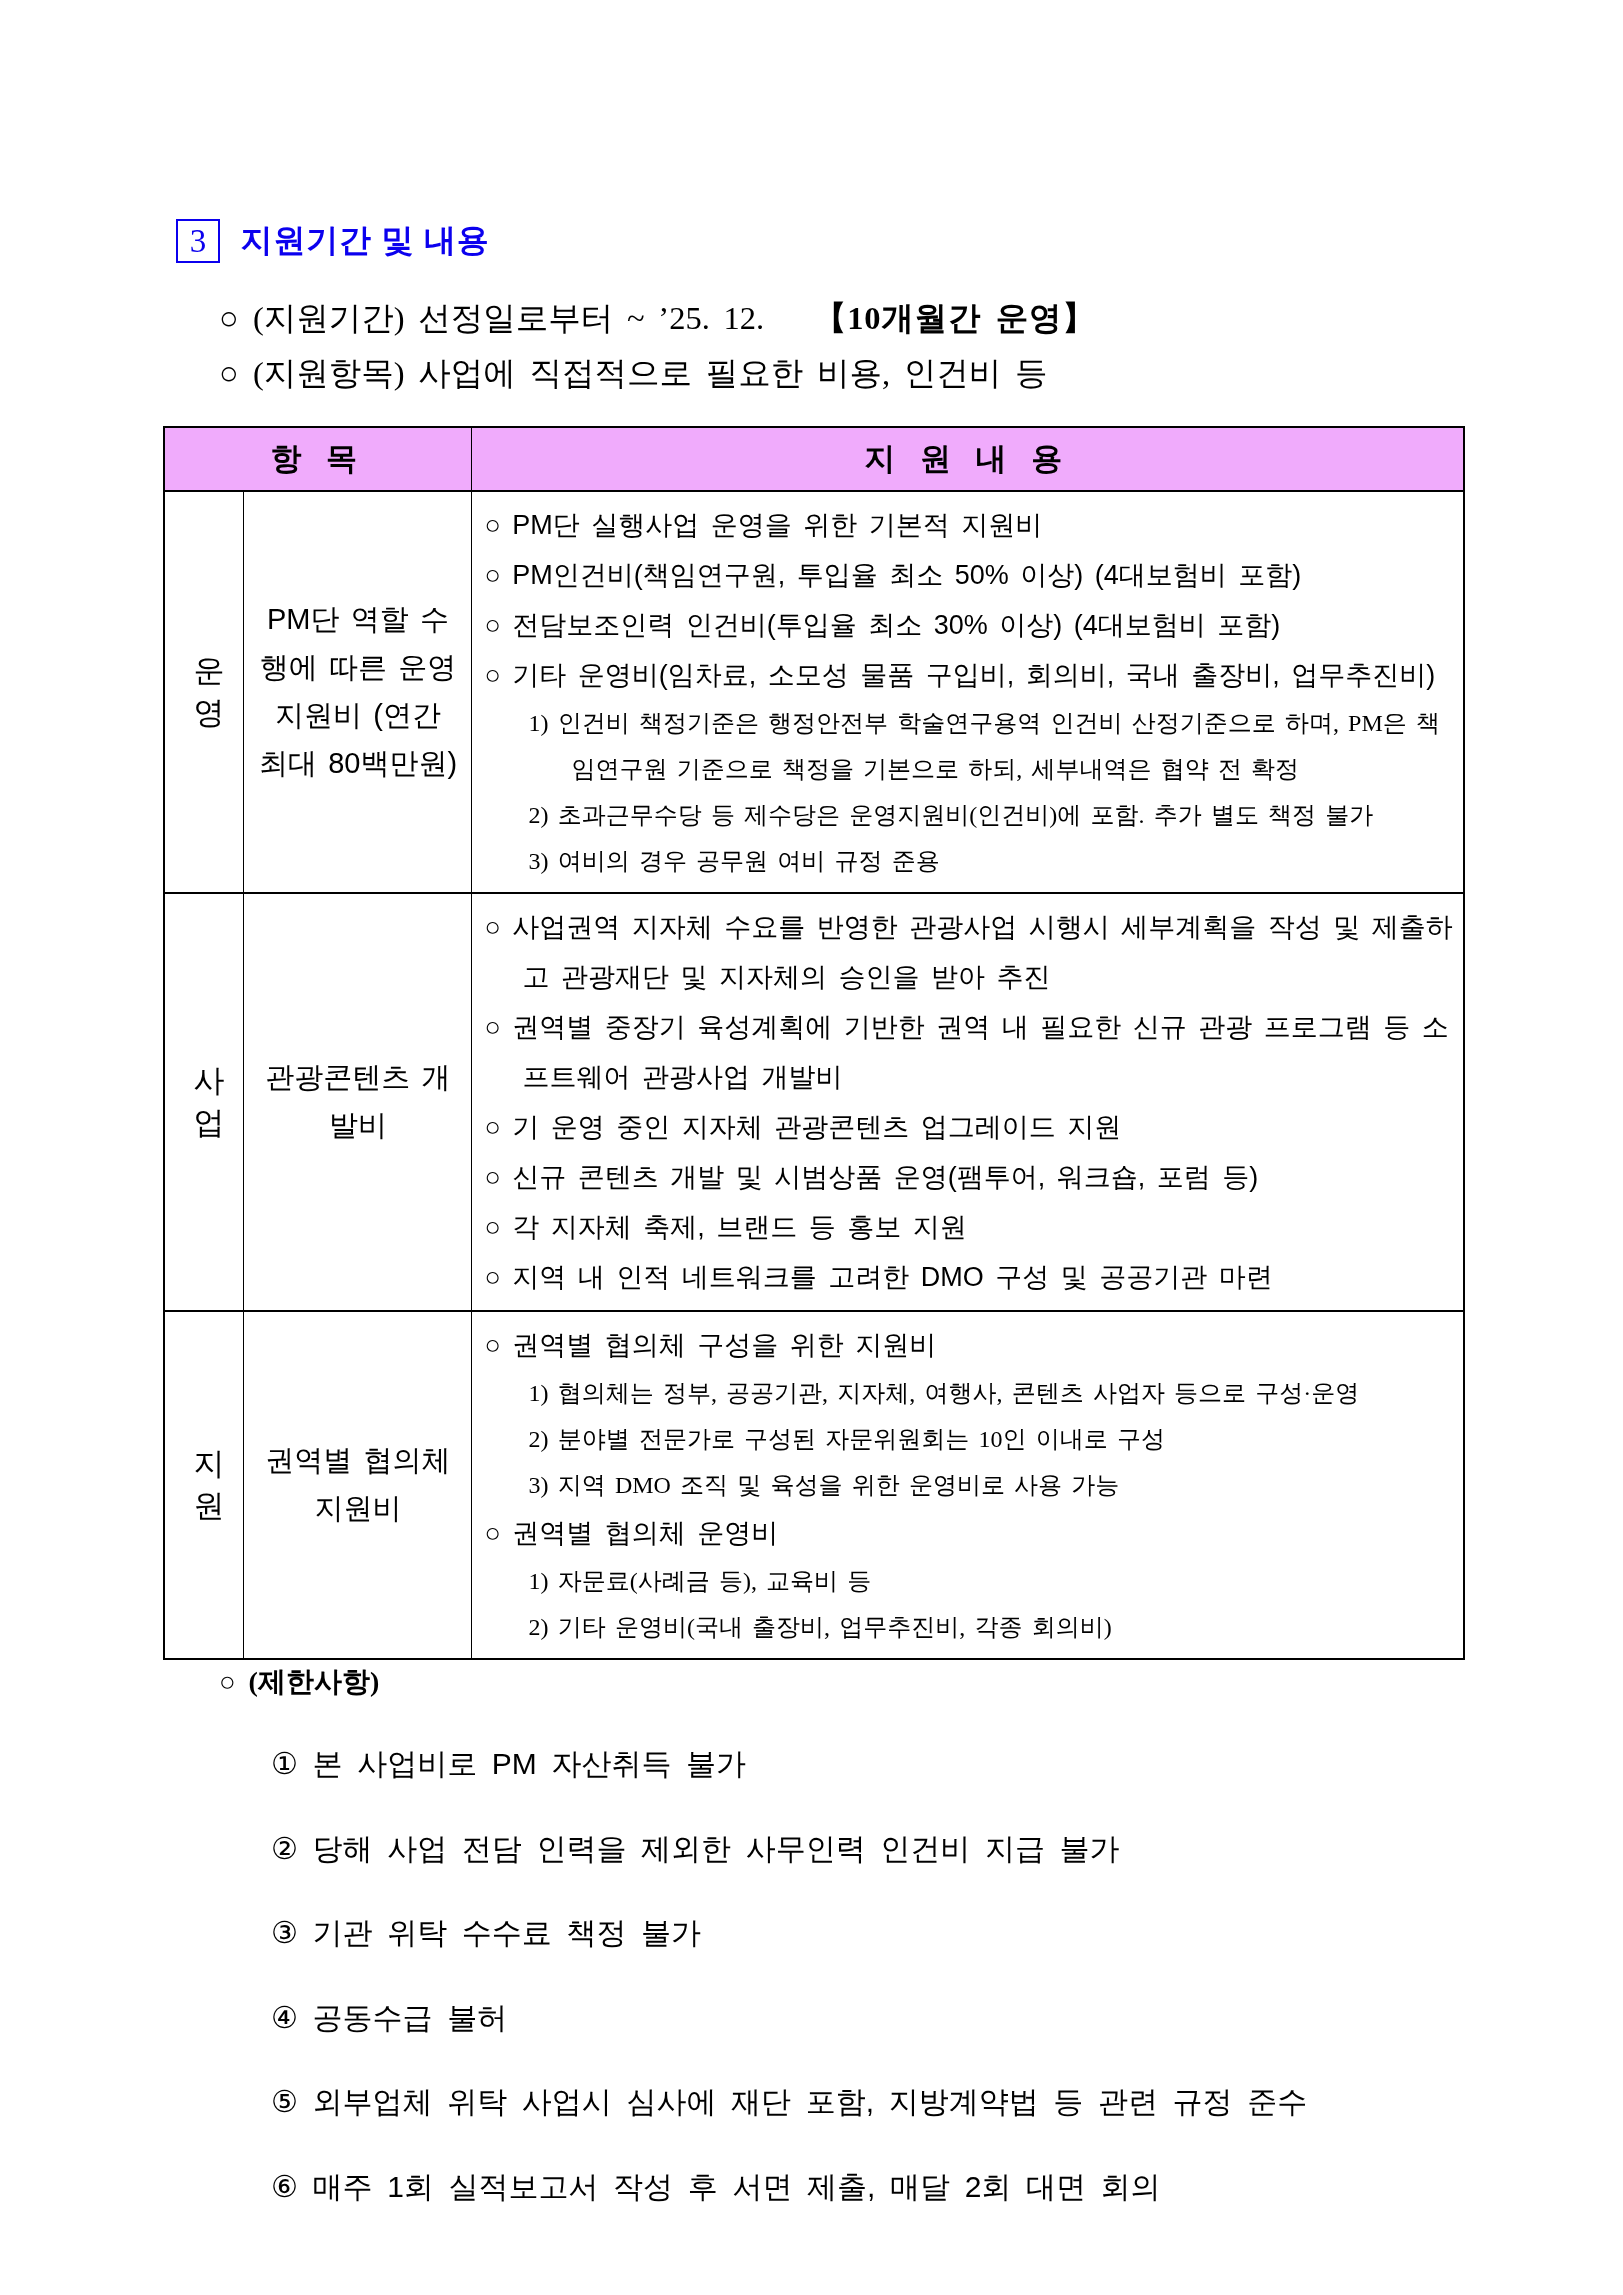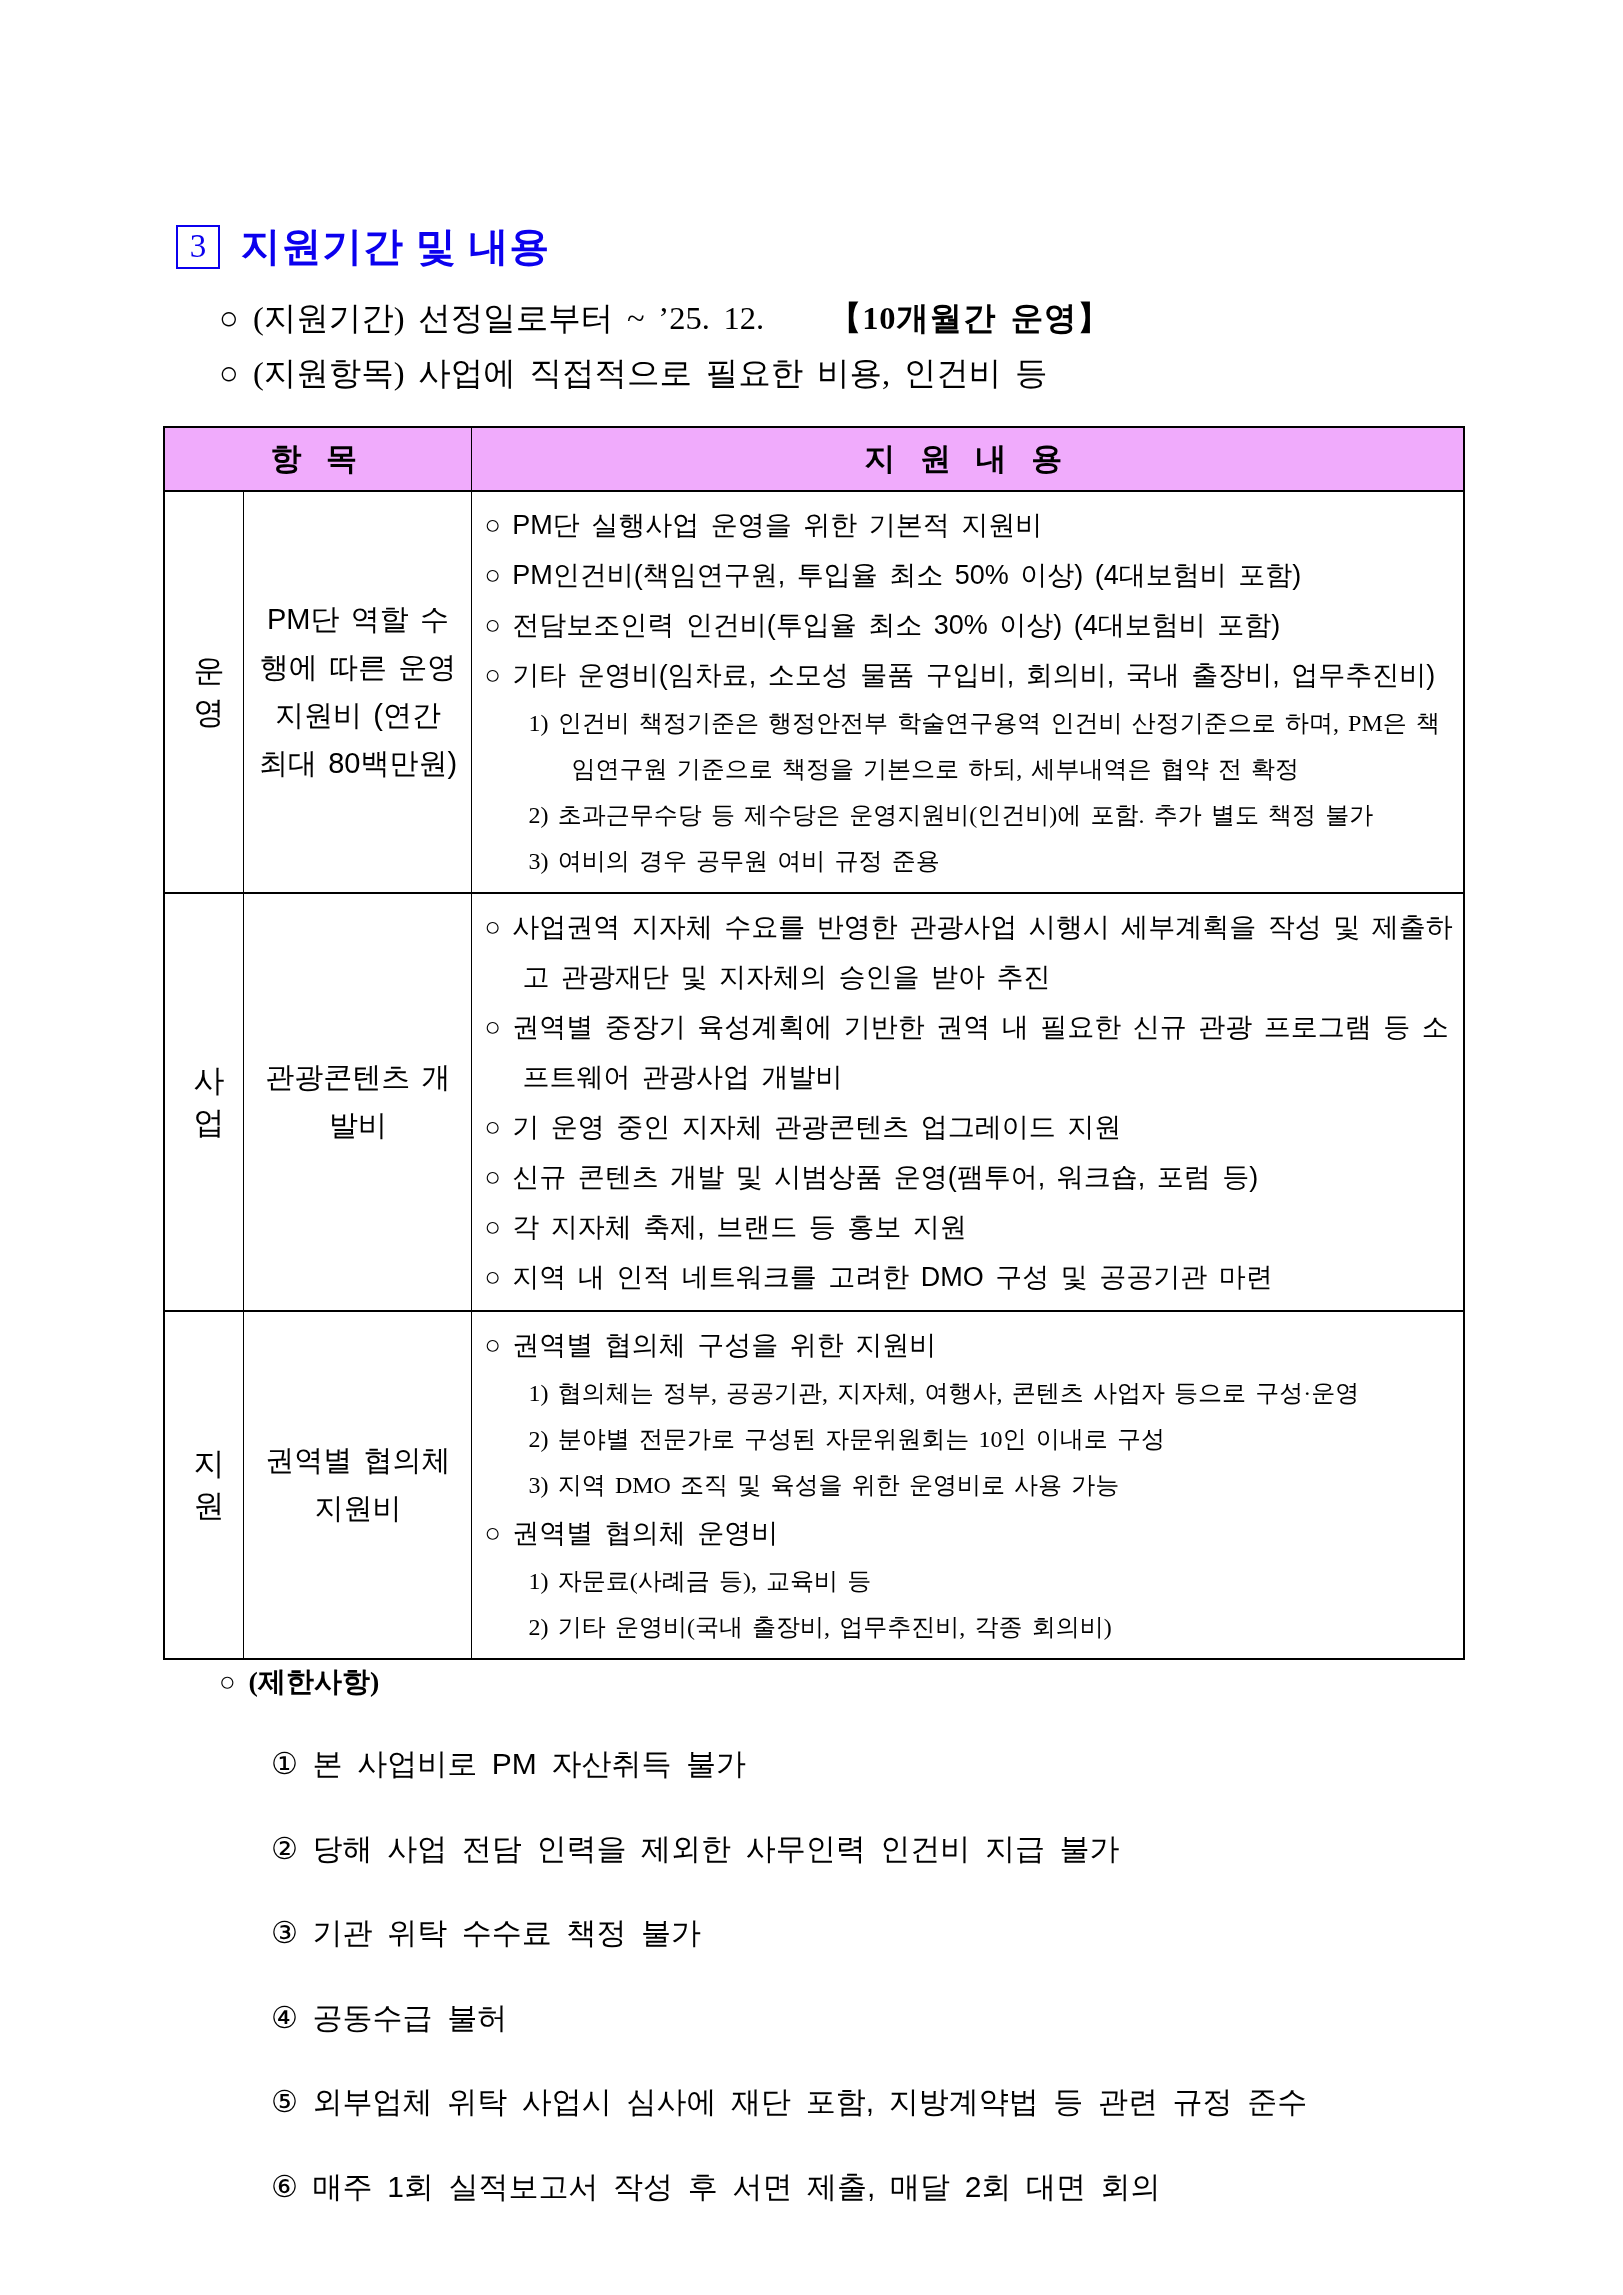--- a/index.html
+++ b/index.html
@@ -12,27 +12,27 @@
 
   
   .heading{position:absolute;left:176px;top:219px;display:flex;align-items:center;gap:20.6px;}
   .num-box{
     width:40px;height:40px;border:2.4px solid #0b00ee;color:#0b00ee;
     display:flex;align-items:center;justify-content:center;
     font-family:"Liberation Serif","DejaVu Serif",serif;font-size:33px;line-height:1;
   }
   .page-title{
     font-family:"Liberation Sans","DejaVu Sans",sans-serif;
-    font-weight:bold;font-size:40px;color:#0b00ee;letter-spacing:0.8px;
+    font-weight:bold;font-size:32px;color:#0b00ee;letter-spacing:0.8px;
   }
 
   
   .intro-line{position:absolute;left:219px;font-size:32.5px;word-spacing:5.6px;white-space:nowrap;}
   .intro-line .marker{margin-right:14.3px;}
-  .intro-line .hl{font-weight:bold;margin-left:51px;letter-spacing:0.8px;}
+  .intro-line .hl{font-weight:bold;margin-left:36px;letter-spacing:0.8px;}
   #intro1{top:297px;}
   #intro2{top:352px;text-align:right;}
 
   
   table.support{
     position:absolute;left:163px;top:426px;width:1300px;
     border-collapse:collapse;table-layout:fixed;
     border:2.4px solid #000;
   }
   table.support col.c1{width:79px;}

